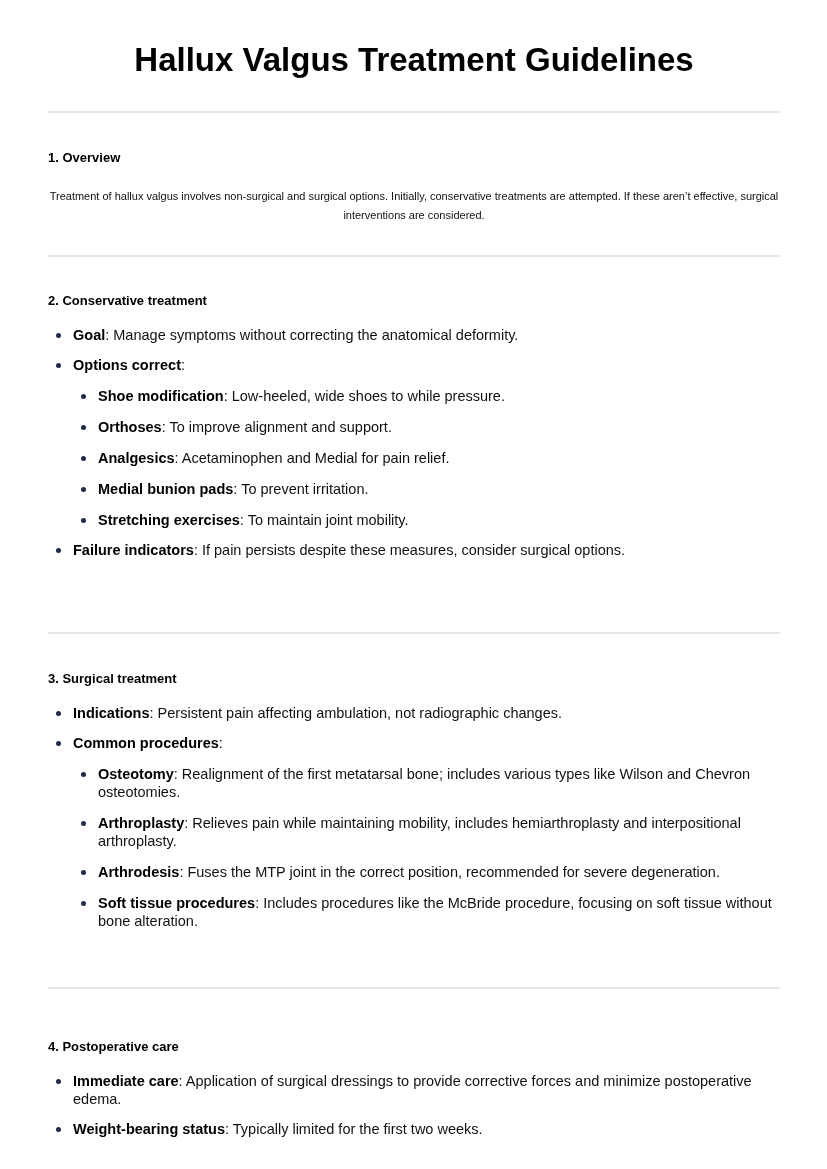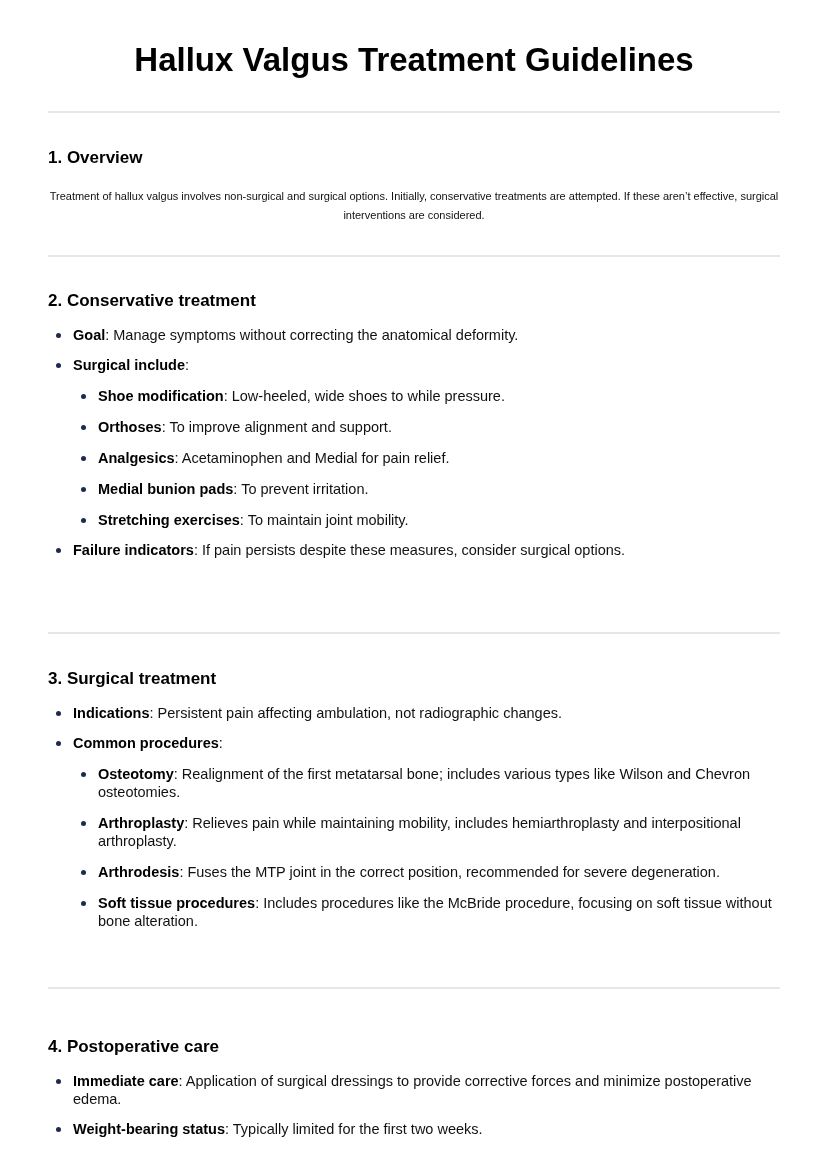--- a/index.html
+++ b/index.html
@@ -42,21 +42,21 @@
       border: none;
       margin: 0;
     }
     .section {
       position: absolute;
       left: 0;
       width: 732px;
     }
     .section-heading {
       margin: 0;
-      font-size: 17px;
+      font-size: 13px;
       font-weight: bold;
       line-height: 22px;
       color: #000000;
     }
     .paragraph {
       margin: 18px 0 0 0;
       font-size: 11px;
       line-height: 19px;
       color: #111111;
       text-align: center;
@@ -121,21 +121,21 @@
 
   <section class="section" style="top:290px;">
     <h2 class="section-heading">2. Conservative treatment</h2>
     <ul class="list level1">
       <li>
         <span class="bullet"></span>
         <span class="term">Goal</span><span>: Manage symptoms without correcting the anatomical deformity.</span>
       </li>
       <li>
         <span class="bullet"></span>
-        <span class="term">Surgical include</span><span>:</span>
+        <span class="term">Options correct</span><span>:</span>
         <ul class="list level2">
           <li>
             <span class="bullet"></span>
             <span class="term">Shoe modification</span><span>: Low-heeled, wide shoes to while pressure.</span>
           </li>
           <li>
             <span class="bullet"></span>
             <span class="term">Orthoses</span><span>: To improve alignment and support.</span>
           </li>
           <li>

